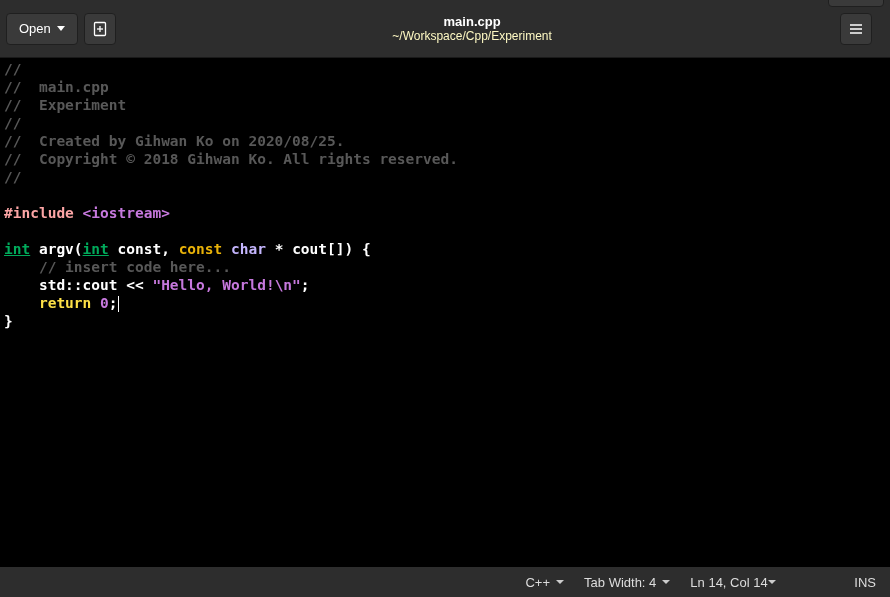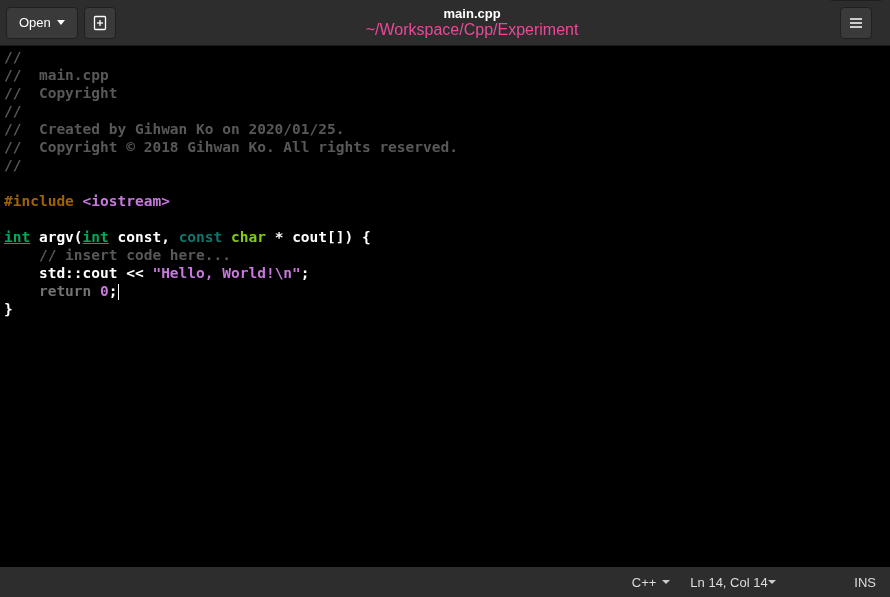--- a/index.html
+++ b/index.html
@@ -11,21 +11,21 @@
       font-family: -apple-system, BlinkMacSystemFont, "Segoe UI", sans-serif;
       background: #000;
       width: 890px;
       height: 597px;
       overflow: hidden;
       display: flex;
       flex-direction: column;
     }
     .headerbar {
       background: #2d2d2d;
-      height: 46px;
+      height: 58px;
       display: flex;
       align-items: center;
       padding: 0 6px;
       border-bottom: 1px solid #1a1a1a;
     }
     .header-left {
       display: flex;
       gap: 6px;
       align-items: center;
     }
@@ -41,22 +41,22 @@
       gap: 6px;
       align-items: center;
       flex-direction: column;
     }
     .header-title {
       color: #fff;
       font-size: 13px;
       font-weight: 600;
     }
     .header-subtitle {
-      color: #ec4899;
-      font-size: 16px;
+      color: #fef9c3;
+      font-size: 12px;
     }
     .btn {
       background: #3a3a3a;
       border: 1px solid #1f1f1f;
       color: #fff;
       border-radius: 4px;
       height: 32px;
       padding: 0 12px;
       font-size: 13px;
       display: flex;
@@ -102,28 +102,28 @@
       font-family: "Menlo", "Consolas", "DejaVu Sans Mono", monospace;
       font-size: 14.5px;
       font-weight: 600;
       line-height: 18px;
       padding: 2px 4px;
       white-space: pre;
       color: #fff;
       overflow: hidden;
     }
     .c-comment { color: #585858; }
-    .c-preproc { color: #a16207; }
+    .c-preproc { color: #fca5a5; }
     .c-include { color: #c678dd; margin-top: 12px; }
     .c-keyword { color: #00aa5b; text-decoration: underline; }
-    .c-const { color: #0f766e; }
-    .c-char { color: #84cc16; }
+    .c-const { color: #eab308; }
+    .c-char { color: #c4b5fd; }
     .c-str { color: #c678dd; }
     .c-esc { color: #c678dd; }
-    .c-return { color: #737373; }
+    .c-return { color: #fde047; }
     .c-num { color: #c678dd; }
     .cursor-bar {
       display: inline-block;
       width: 1px;
       height: 16px;
       background: #fff;
       vertical-align: middle;
       margin-left: 0;
     }
     .statusbar {
@@ -200,40 +200,44 @@
       <svg width="12" height="12" viewBox="0 0 12 12">
           <line x1="1" y1="1" x2="11" y2="11" stroke="#fff" stroke-width="1.6"></line>
           <line x1="11" y1="1" x2="1" y2="11" stroke="#fff" stroke-width="1.6"></line>
         </svg>
     </button>
   </div>
 </div>
 
 <div class="editor"><span class="c-comment">//</span>
 <span class="c-comment">//  </span><span class="c-comment">main.cpp</span>
-<span class="c-comment">//  </span><span class="c-comment">Copyright</span>
+<span class="c-comment">//  </span><span class="c-comment">Experiment</span>
 <span class="c-comment">//</span>
-<span class="c-comment">//  </span><span class="c-comment">Created by Gihwan Ko on 2020/01/25.</span>
+<span class="c-comment">//  </span><span class="c-comment">Created by Gihwan Ko on 2020/08/25.</span>
 <span class="c-comment">//  </span><span class="c-comment">Copyright © 2018 Gihwan Ko. All rights reserved.</span>
 <span class="c-comment">//</span>
 <span></span>
 <span class="c-preproc">#include</span><span> </span><span class="c-include">&lt;iostream&gt;</span>
 <span></span>
 <span class="c-keyword">int</span><span> argv(</span><span class="c-keyword">int</span><span> const, </span><span class="c-const">const</span><span> </span><span class="c-char">char</span><span> * cout[]) {</span>
 <span>    </span><span class="c-comment">// insert code here...</span>
 <span>    std::cout &lt;&lt; </span><span class="c-str">"Hello, World!</span><span class="c-esc">\n</span><span class="c-str">"</span><span>;</span>
 <span>    </span><span class="c-return">return</span><span> </span><span class="c-num">0</span><span>;</span><span class="cursor-bar"></span>
 <span>}</span></div>
 
 <div class="statusbar">
   <div class="status-spacer"></div>
   <div class="status-item">
     <span>C++</span>
     <span class="caret-down-sm"></span>
   </div>
+  <div class="status-item">
+    <span>Tab Width: 4</span>
+    <span class="caret-down-sm"></span>
+  </div>
   <div class="status-ln">
     <span>Ln 14, Col 14</span>
     <span class="caret-down-sm"></span>
   </div>
   <div class="status-ins">
     <span>INS</span>
   </div>
 </div>
 
 </body></html>

